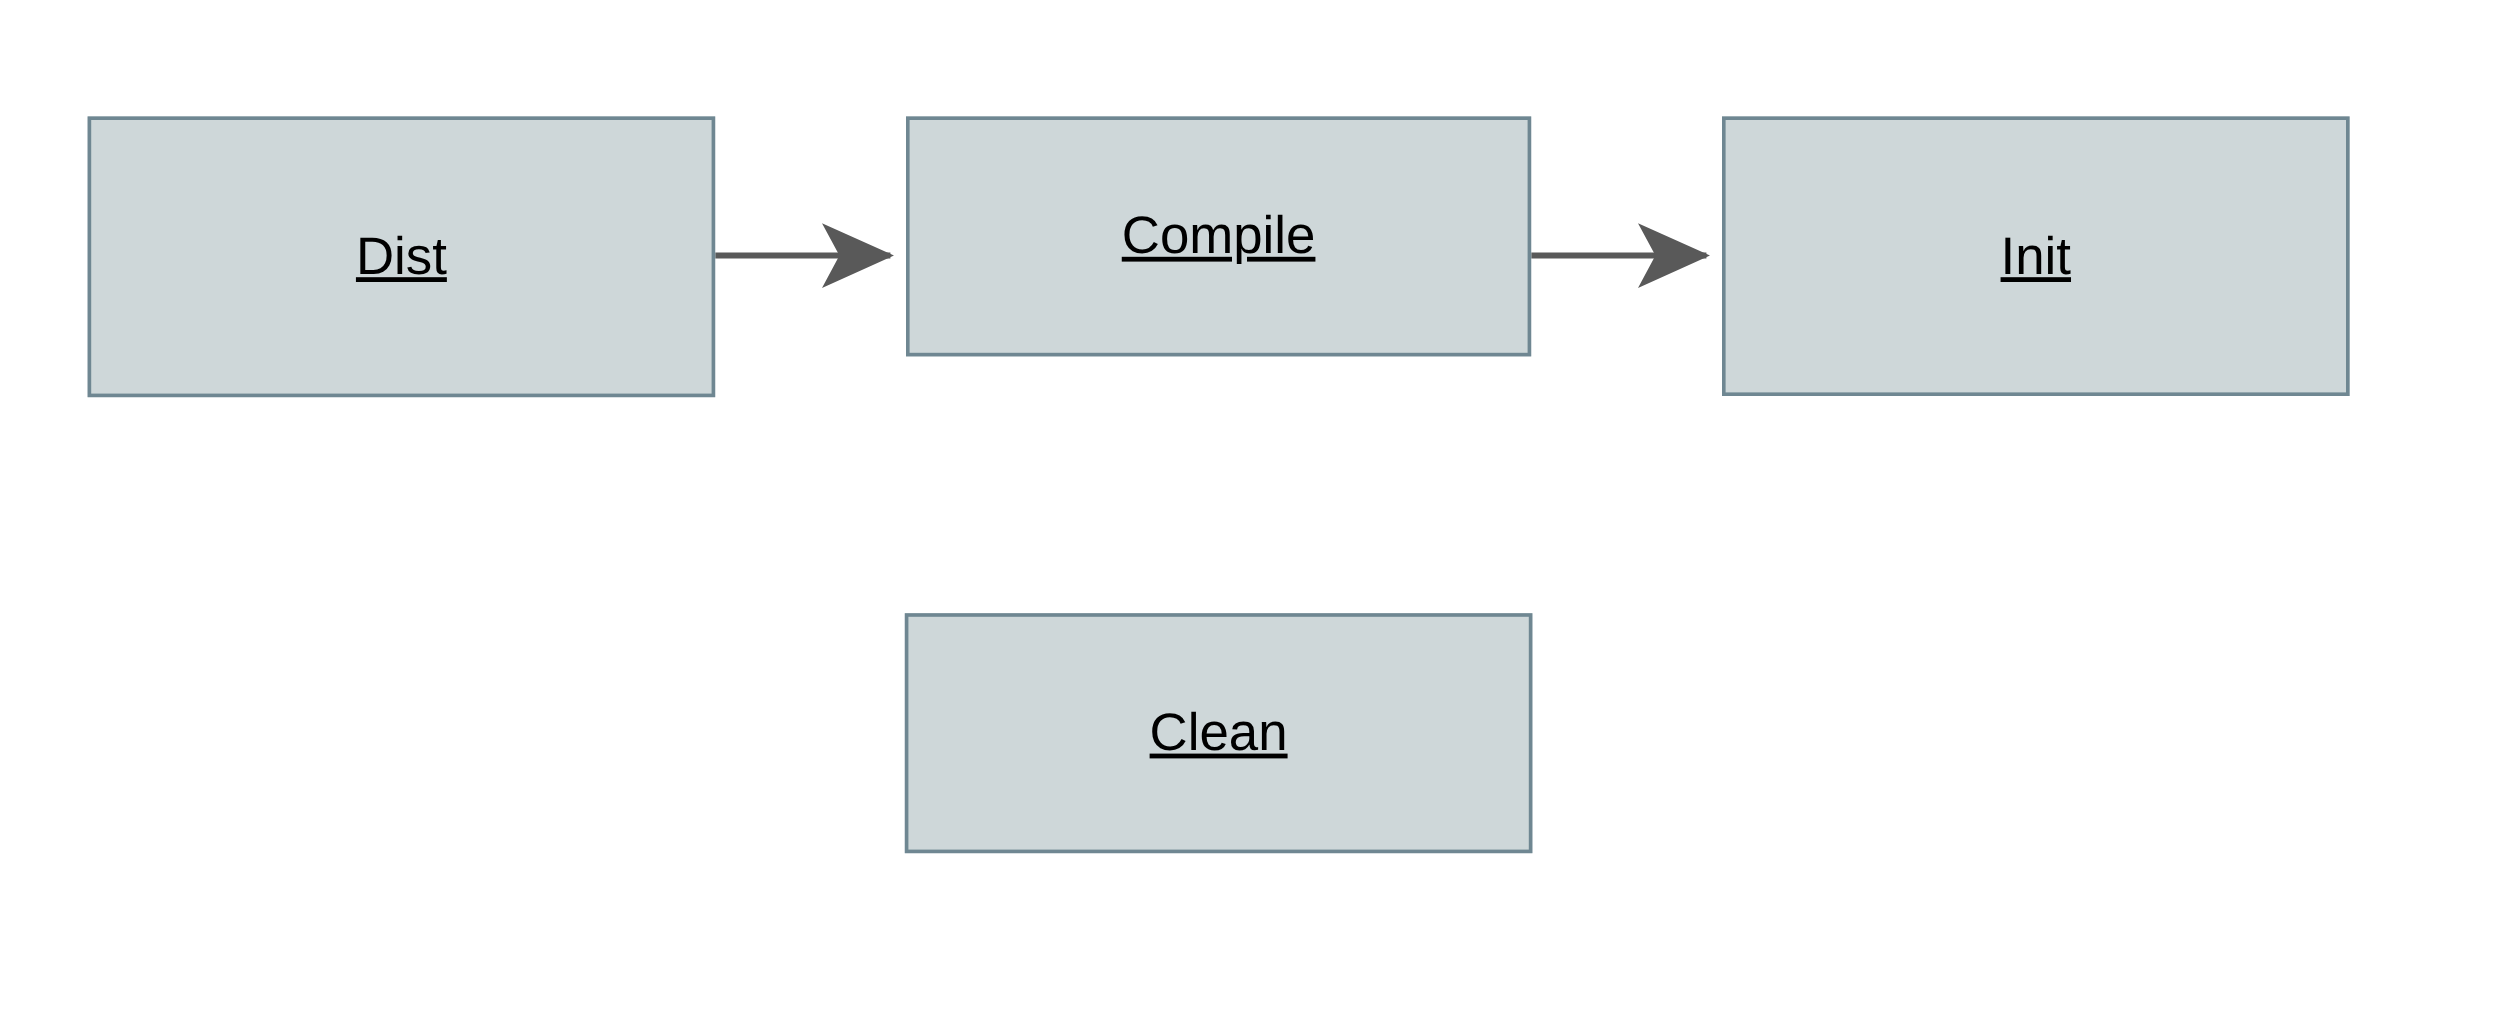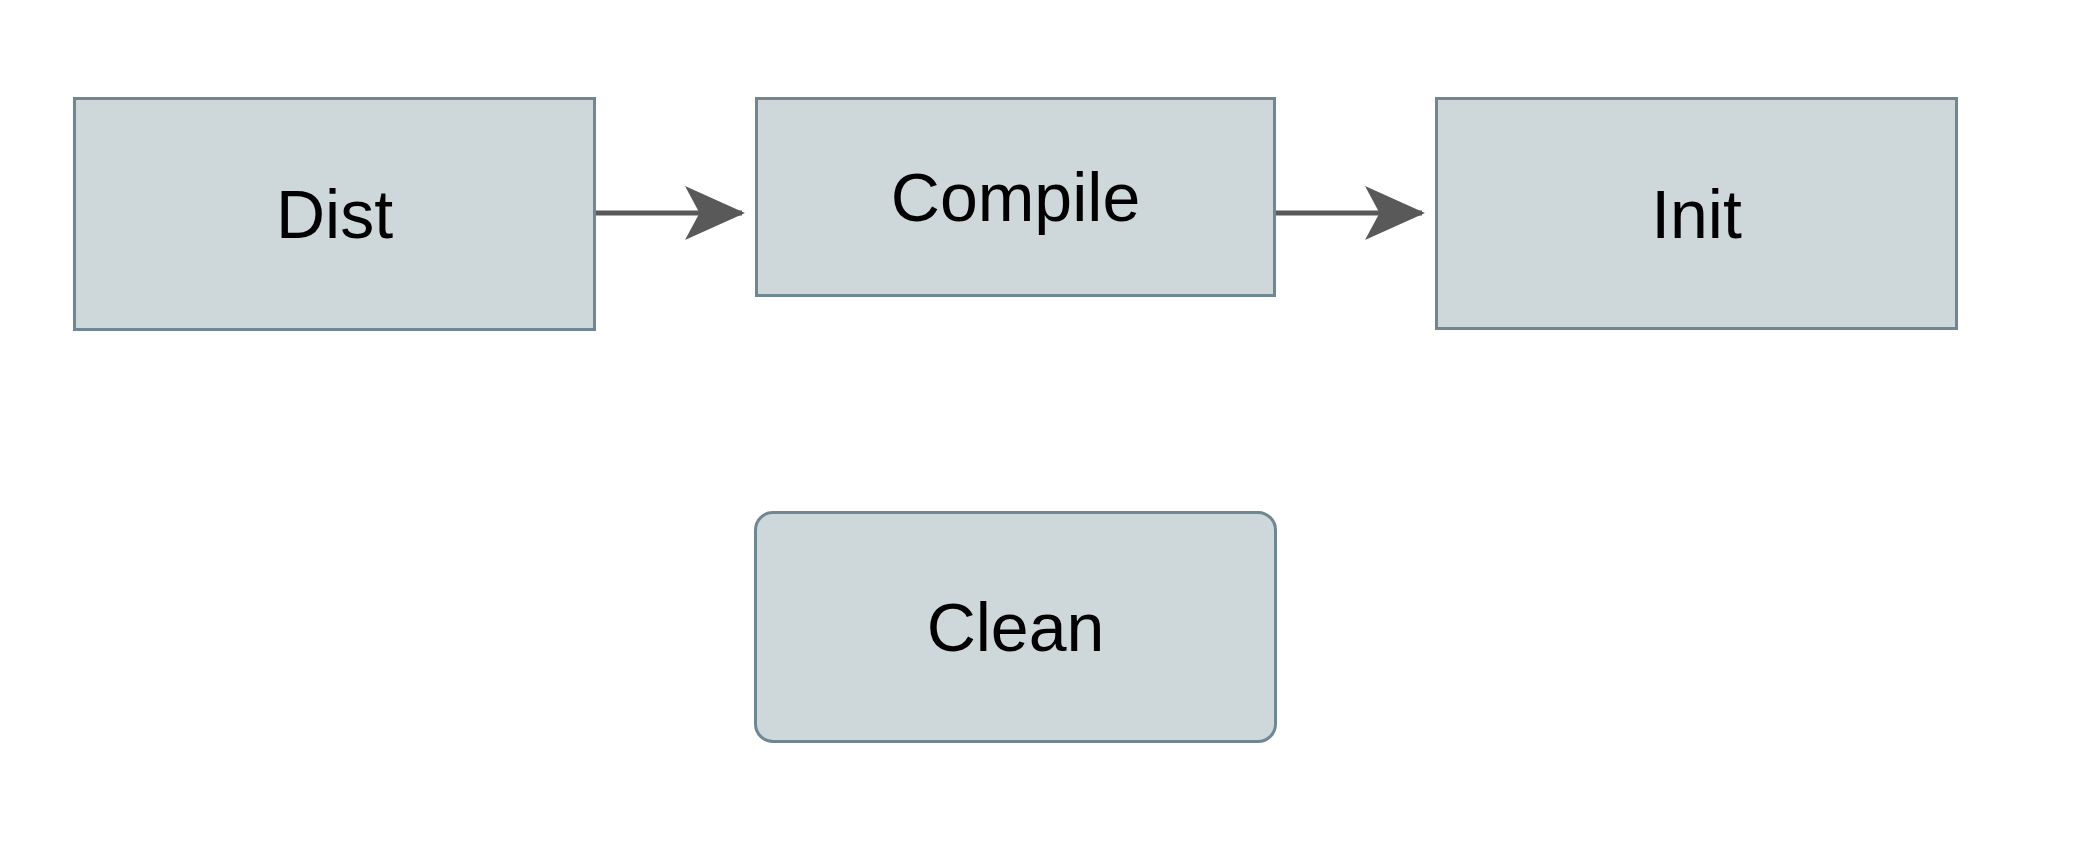--- a/index.html
+++ b/index.html
@@ -22,41 +22,42 @@
     position: absolute;
     box-sizing: border-box;
     background: #ced7d9;
     border: 3px solid #6f8792;
     display: flex;
     align-items: center;
     justify-content: center;
   }
   .node-label {
     font-family: "Liberation Sans", sans-serif;
-    font-size: 68px;
+    font-size: 44px;
     line-height: 1;
     font-weight: 400;
     color: #000000;
     letter-spacing: 0px;
     white-space: nowrap;
     user-select: none;
+    text-decoration: underline;
   }
   .edge-layer {
     position: absolute;
     left: 0;
     top: 0;
     width: 2078px;
     height: 848px;
     pointer-events: none;
   }
   
   #node-dist    { left: 73px;   top: 97px;  width: 523px; height: 234px; }
   #node-compile { left: 755px;  top: 97px;  width: 521px; height: 200px; }
   #node-init    { left: 1435px; top: 97px;  width: 523px; height: 233px; }
-  #node-clean   { left: 754px;  top: 511px; width: 523px; height: 232px; border-radius: 19px; }
+  #node-clean   { left: 754px;  top: 511px; width: 523px; height: 200px; }
 </style>
 </head>
 <body>
 
 <div id="canvas">
 
   <svg class="edge-layer" width="2078" height="848" viewBox="0 0 2078 848" xmlns="http://www.w3.org/2000/svg">
     <defs>
       <marker id="arrowhead" markerWidth="12" markerHeight="12" refX="11.4" refY="6" orient="auto" markerUnits="strokeWidth">
         <path d="M 0,0.6 L 12,6 L 0,11.4 L 2.9,6 Z" fill="#595959"></path>

